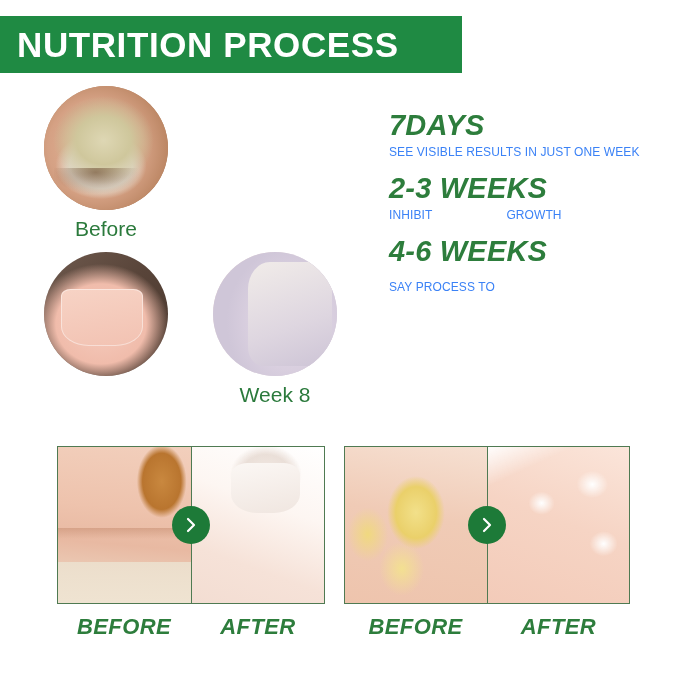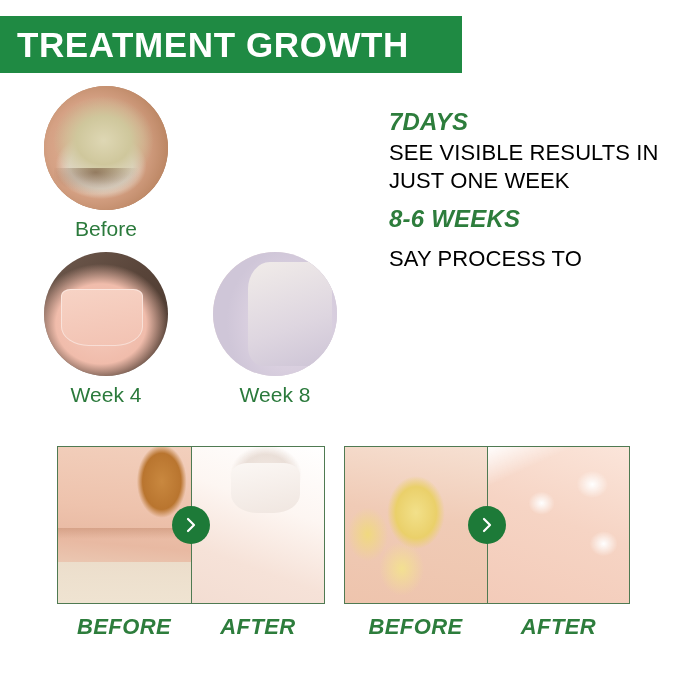--- a/index.html
+++ b/index.html
@@ -128,30 +128,30 @@
   
   .timeline {
     position: absolute;
     left: 389px;
     top: 108px;
     width: 276px;
   }
   .tl-item { margin-bottom: 11px; }
   .tl-heading {
     color: #2d7d3c;
-    font-size: 24px;
+    font-size: 29px;
     font-weight: bold;
     font-style: italic;
     line-height: 1.18;
     letter-spacing: 0.2px;
     white-space: nowrap;
   }
   .tl-body {
-    color: #000000;
-    font-size: 22px;
+    color: #3b82f6;
+    font-size: 12px;
     line-height: 1.25;
     margin-top: 3px;
     letter-spacing: 0.1px;
   }
   .tl-body .gap-word {
     display: inline-block;
     width: 74px;
   }
 
   
@@ -261,38 +261,37 @@
     font-weight: bold;
     font-style: italic;
     letter-spacing: 0.4px;
     white-space: nowrap;
   }
 </style>
 </head>
 <body>
 
 <div class="header-banner">
-  <div class="header-title">TREATMENT GROWTH</div>
+  <div class="header-title">NUTRITION PROCESS</div>
 </div>
 
 <div class="circles-area">
 
   <div class="circle-cell c0">
     <div class="circle-photo">
       <div class="nail-before"></div>
     </div>
     <div class="circle-label">Before</div>
   </div>
 
 
   <div class="circle-cell c2">
     <div class="circle-photo">
       <div class="nail-week4"></div>
     </div>
-    <div class="circle-label">Week 4</div>
   </div>
 
   <div class="circle-cell c3">
     <div class="circle-photo">
       <div class="nail-week8"></div>
     </div>
     <div class="circle-label">Week 8</div>
   </div>
 
 </div>
@@ -300,23 +299,29 @@
 <div class="timeline">
 
   <div class="tl-item">
     <div class="tl-heading">7DAYS</div>
     <div class="tl-body">
       <span>SEE VISIBLE RESULTS IN JUST</span>
       <span>ONE WEEK</span>
     </div>
   </div>
 
-
   <div class="tl-item">
-    <div class="tl-heading">8-6 WEEKS</div>
+    <div class="tl-heading">2-3 WEEKS</div>
+    <div class="tl-body">
+      <span>INHIBIT</span><span class="gap-word"></span><span>GROWTH</span>
+    </div>
+  </div>
+
+  <div class="tl-item">
+    <div class="tl-heading">4-6 WEEKS</div>
   </div>
 
   <div class="tl-item">
     <div class="tl-body">SAY PROCESS TO</div>
   </div>
 
 </div>
 
 <div class="compare-row">
 

